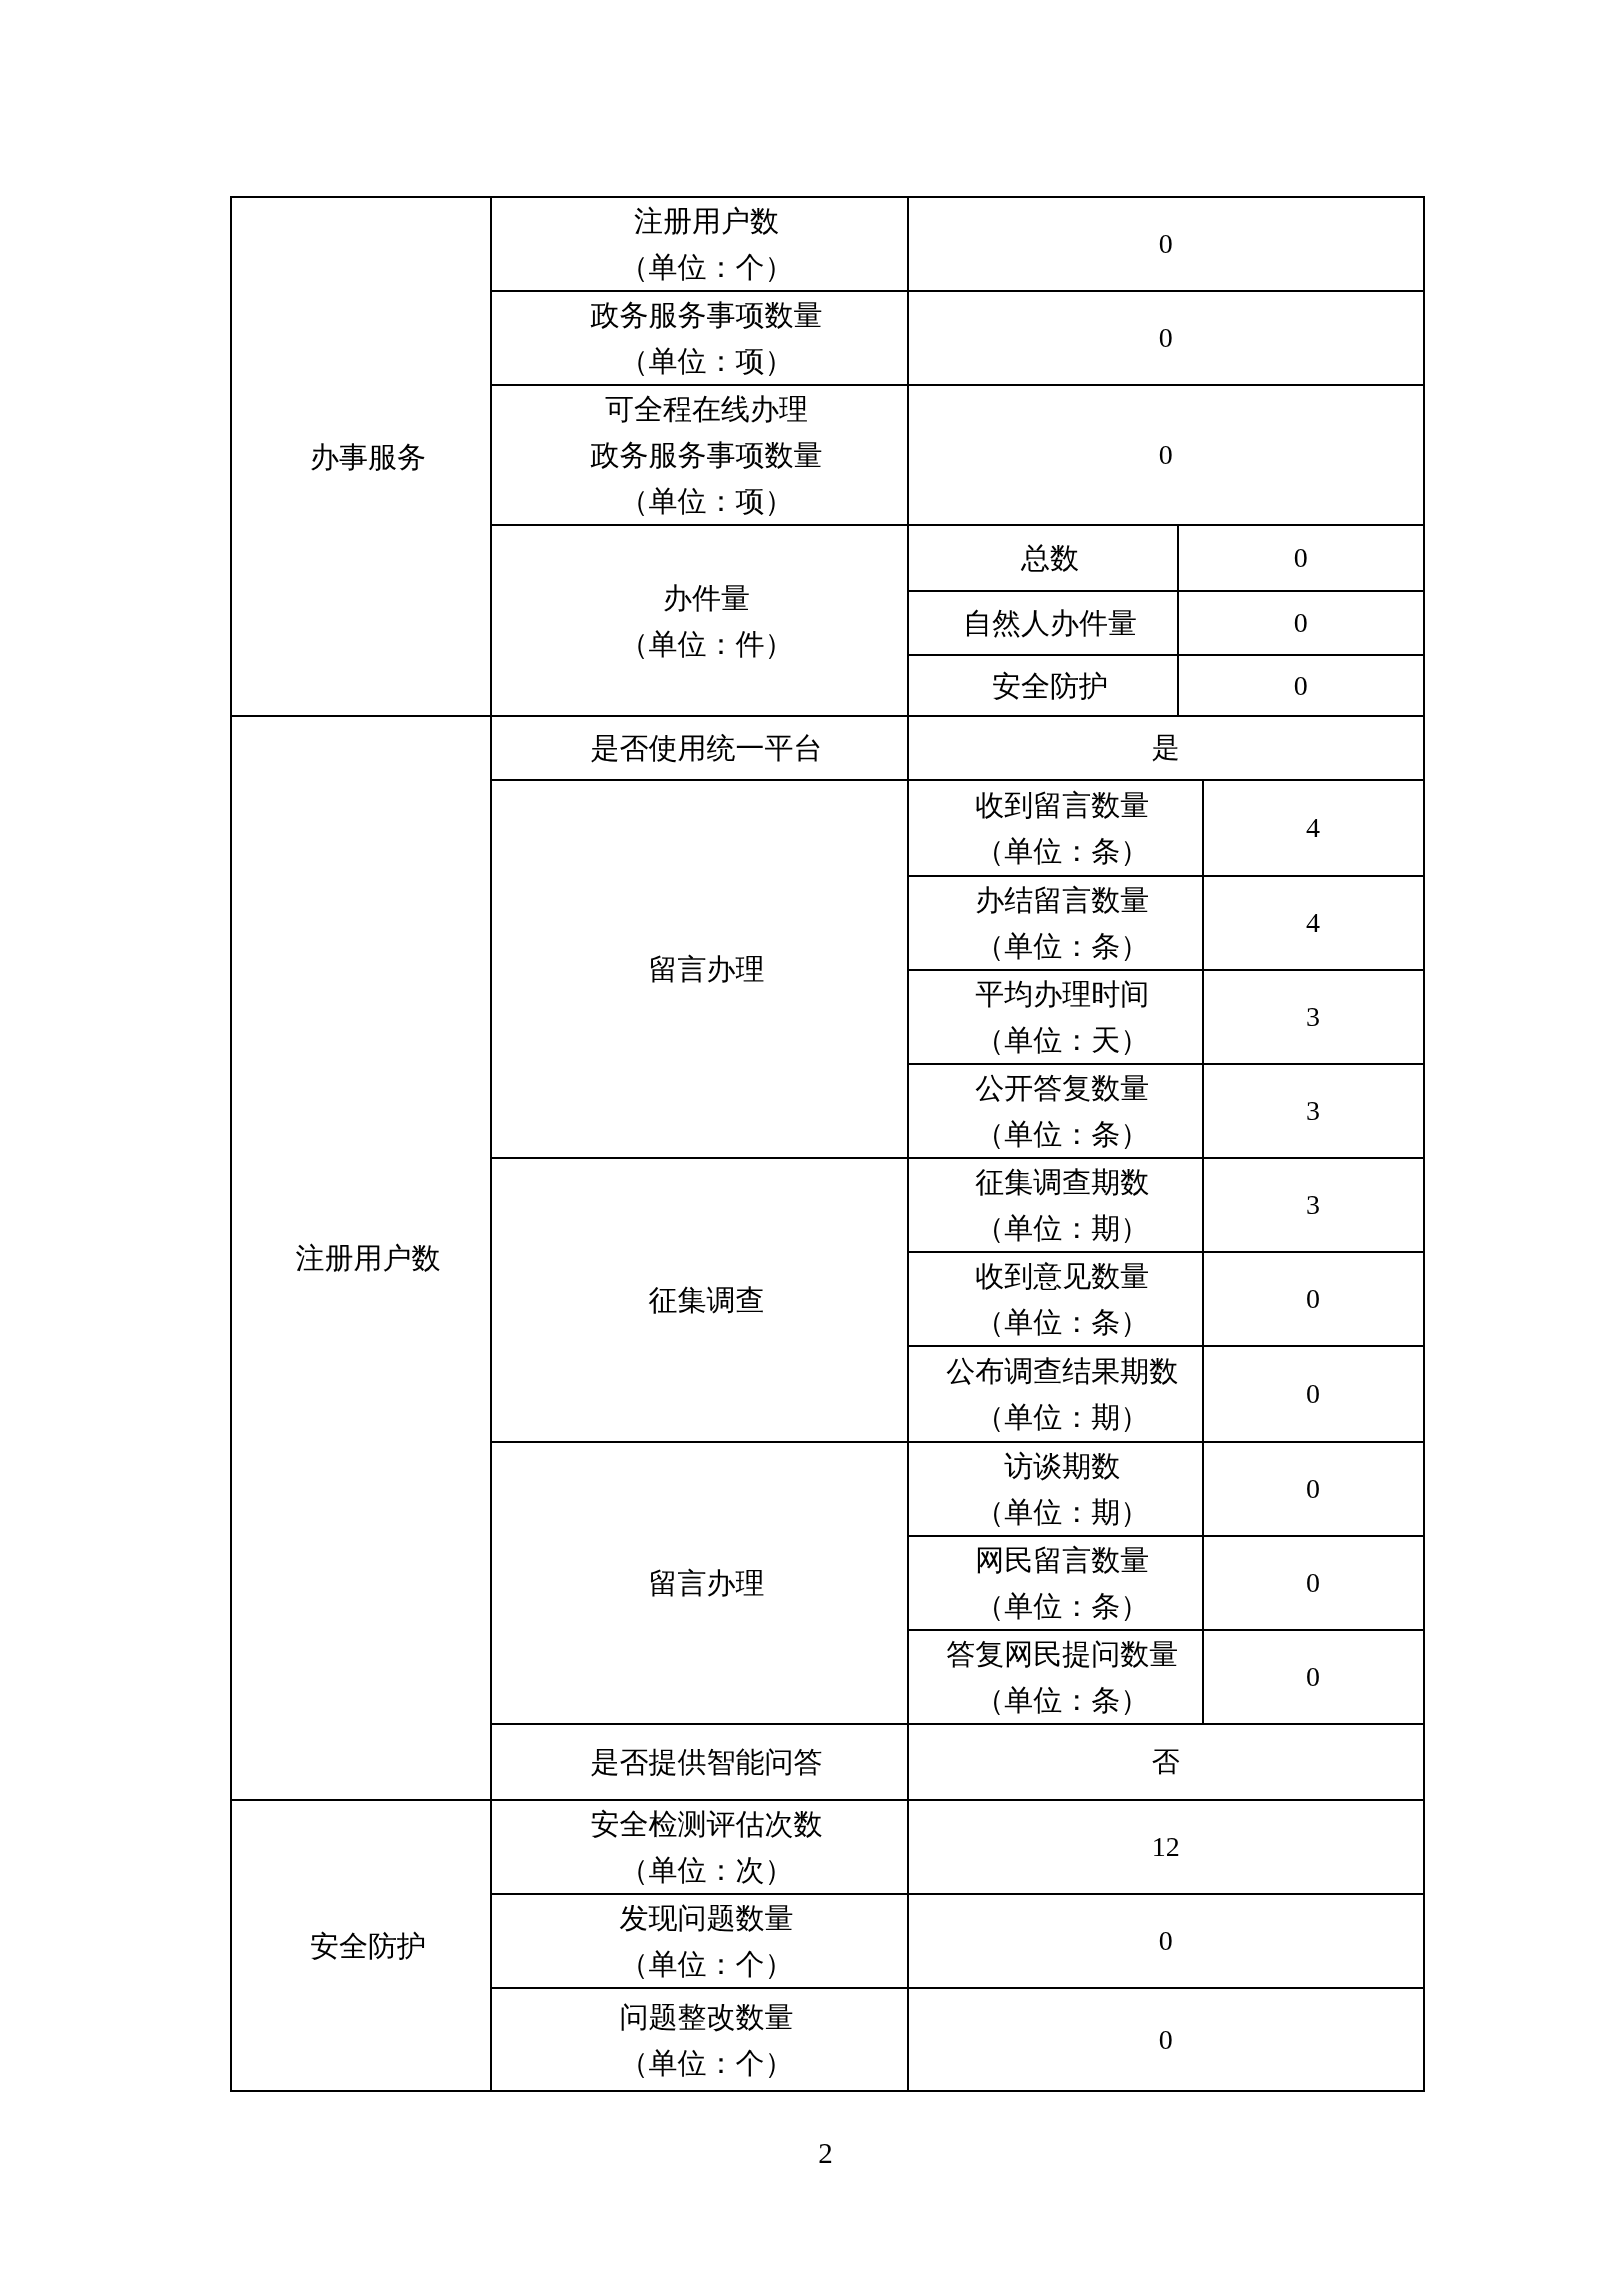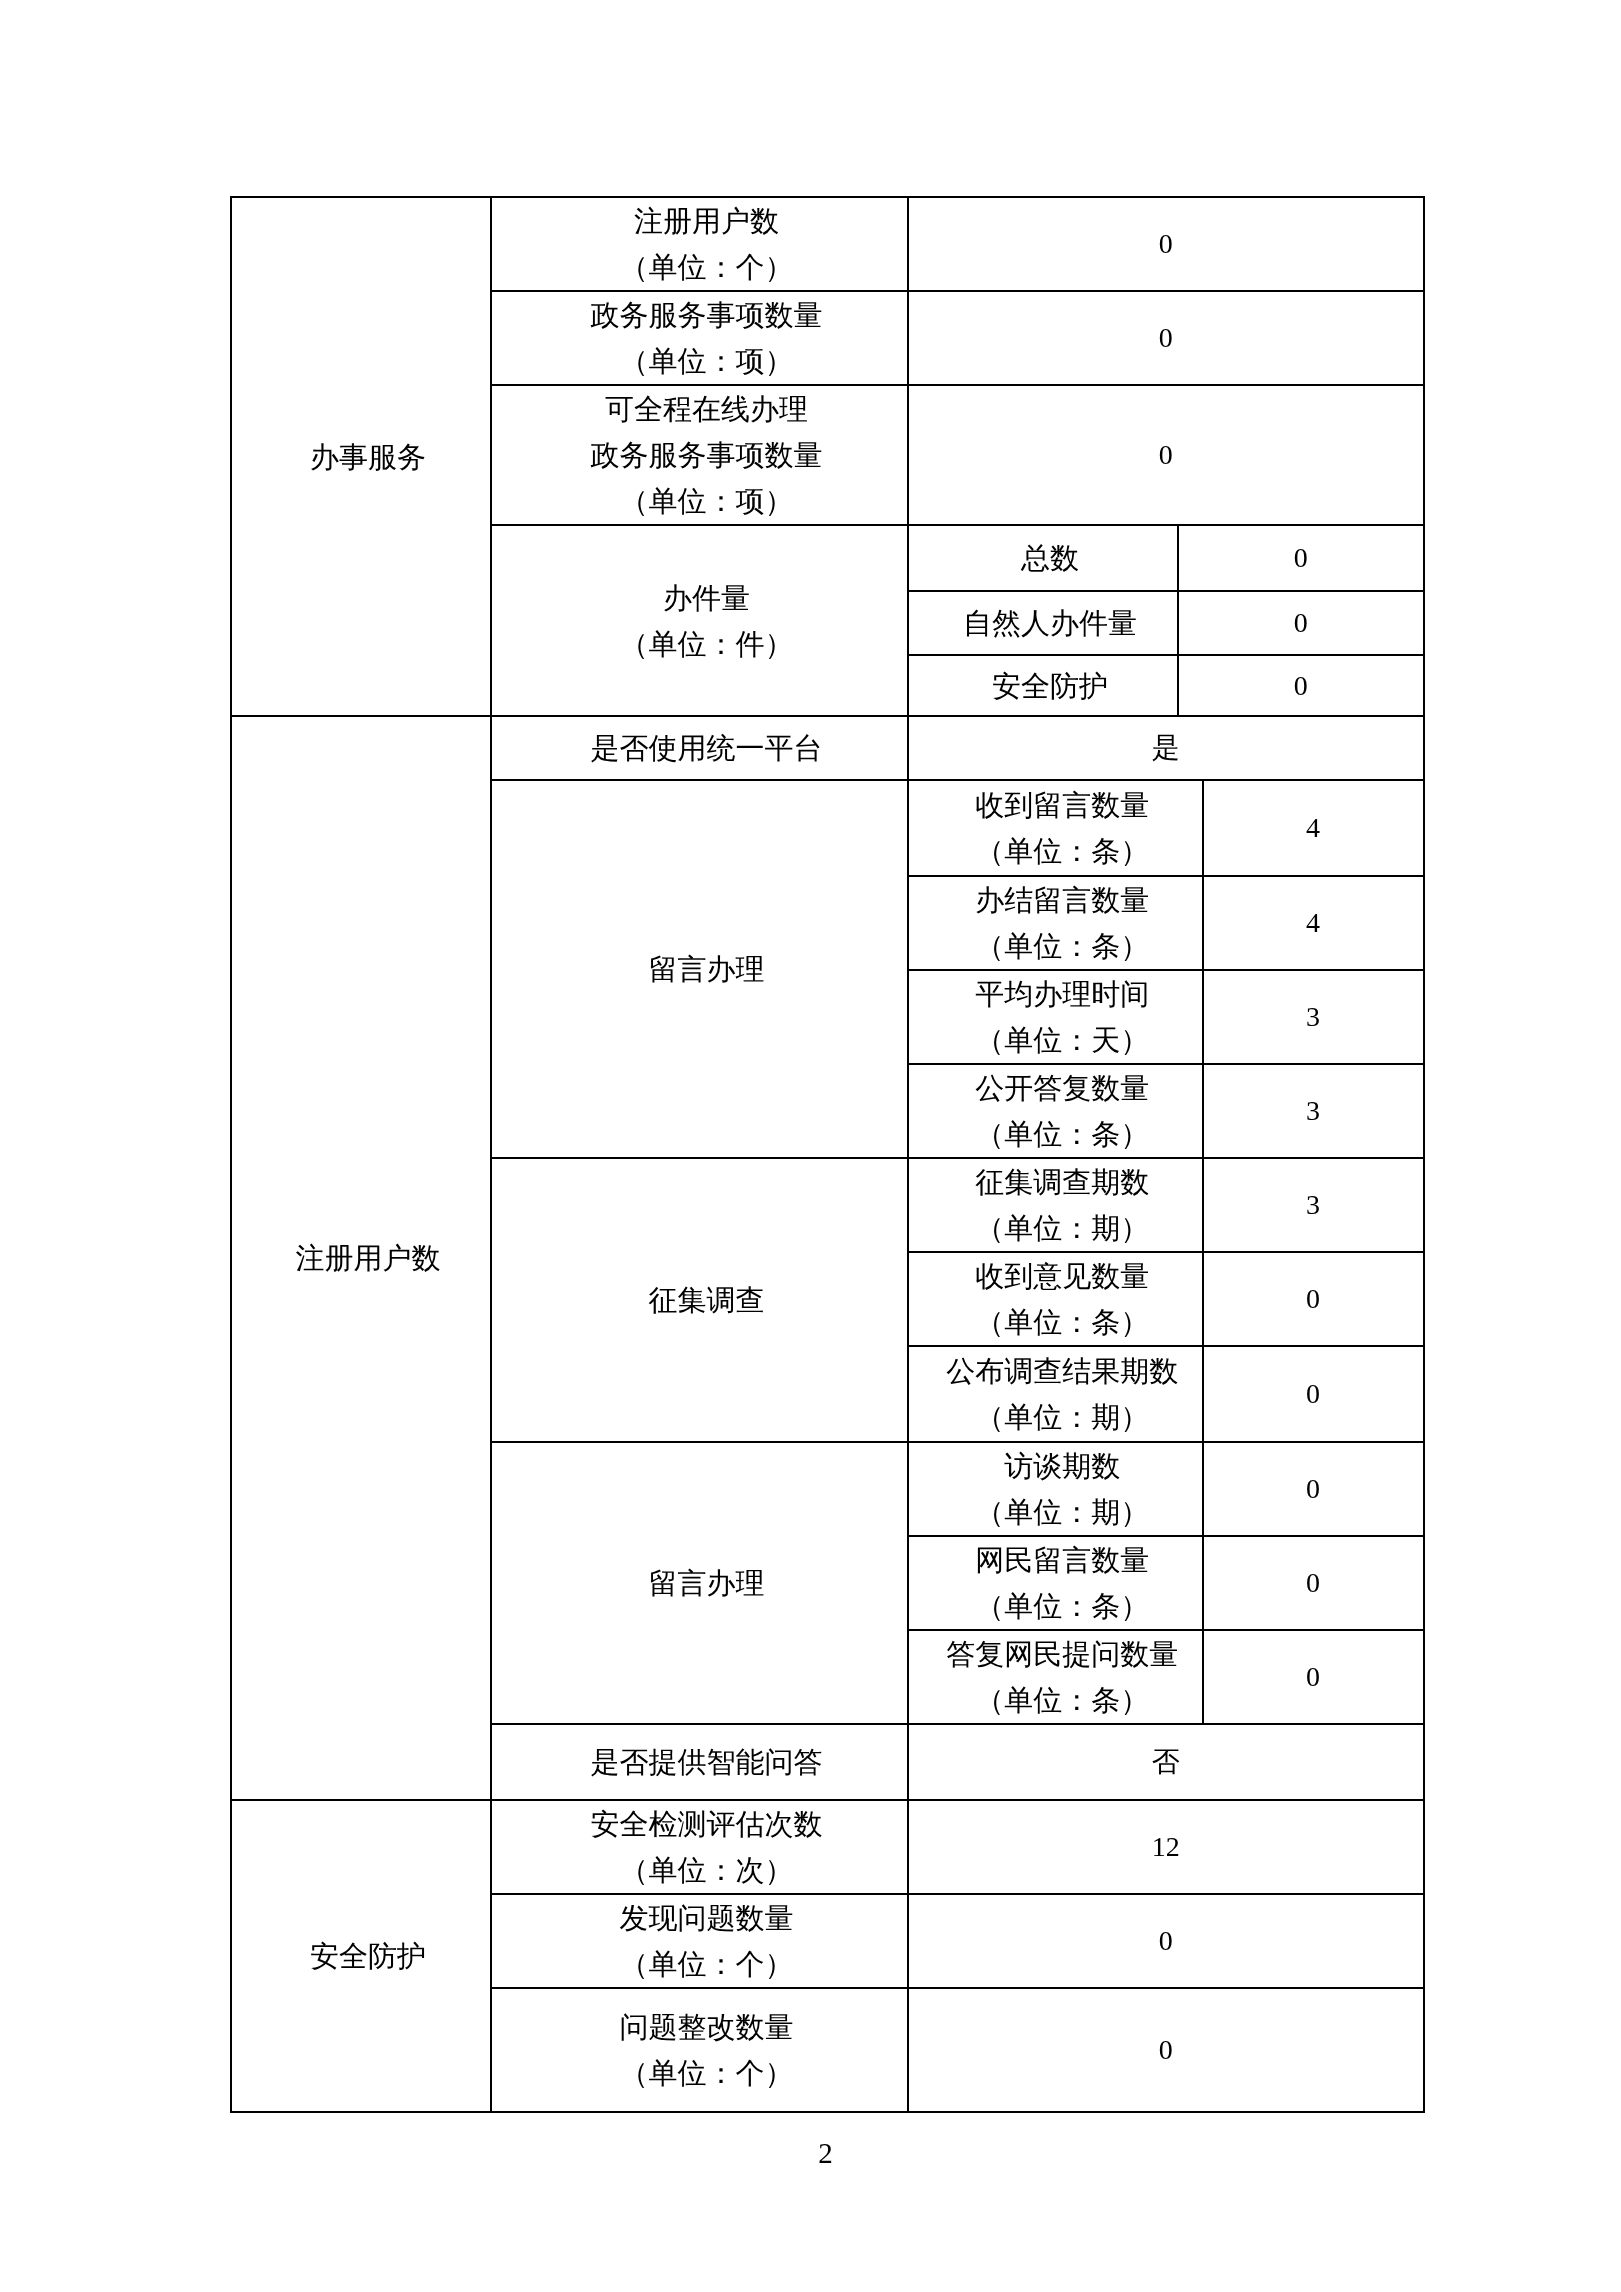--- a/index.html
+++ b/index.html
@@ -256,21 +256,21 @@
       </tr>
       <tr style="height:93px">
         <td>
           <div class="line">发现问题数量</div>
           <div class="line">（单位：个）</div>
         </td>
         <td colspan="3">
           <div class="num">0</div>
         </td>
       </tr>
-      <tr style="height:124px">
+      <tr style="height:103px">
         <td>
           <div class="line">问题整改数量</div>
           <div class="line">（单位：个）</div>
         </td>
         <td colspan="3">
           <div class="num">0</div>
         </td>
       </tr>
     </tbody>
   </table>

